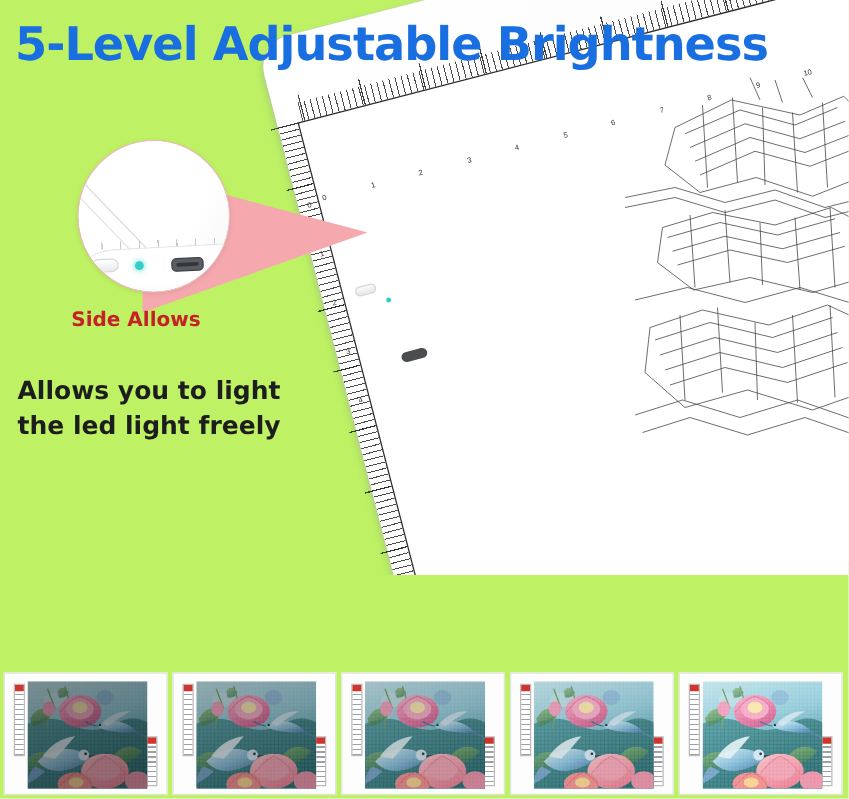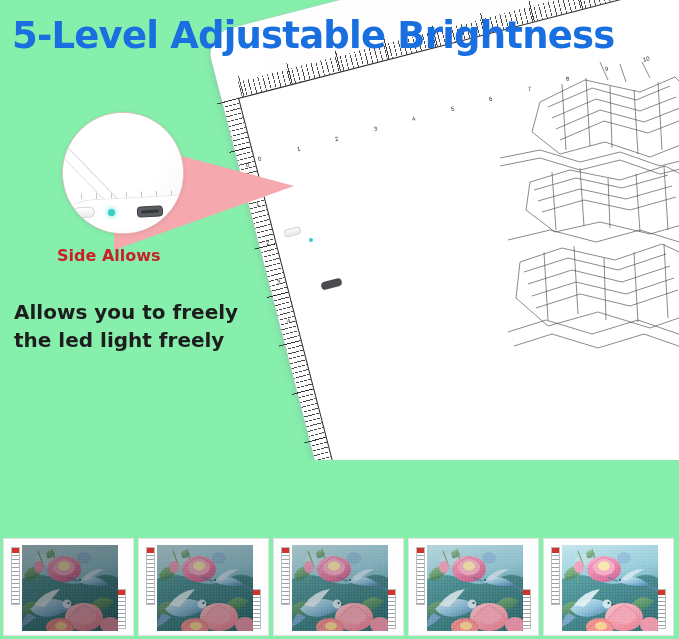--- a/index.html
+++ b/index.html
@@ -2,21 +2,21 @@
 <html><head>
 <meta charset="utf-8">
 <style>
   * { box-sizing: border-box; margin: 0; padding: 0; }
   html, body {
     width: 679px; height: 639px;
     background: #ffffff;
     font-family: "Liberation Sans", sans-serif;
     overflow: hidden;
   }
-  #stage { position: relative; width: 679px; height: 639px; background: #86efac; }
+  #stage { position: relative; width: 679px; height: 639px; background: #bef264; }
 
   
   .headline {
     position: absolute; left: 12px; top: 14px;
     font-size: 37px; font-weight: 700;
     letter-spacing: -0.8px;
     color: #1a6fe0;
     font-family: "DejaVu Sans", sans-serif;
     white-space: nowrap;
     z-index: 40;
@@ -338,21 +338,21 @@
     <div class="mag-rail"></div>
     <div class="mag-button"></div>
     <div class="mag-led" style="background: rgb(53, 207, 200);"></div>
     <div class="mag-usb">
       <div class="mag-usb-inner"></div>
     </div>
   </div>
 
   <div class="side-label" style="color: rgb(197, 33, 39);">Side Allows</div>
   <div class="desc">
-    <div>Allows you to freely</div>
+    <div>Allows you to light</div>
     <div>the led light freely</div>
   </div>
 
   <div class="scale">
     
     
     
     
   </div>
 

